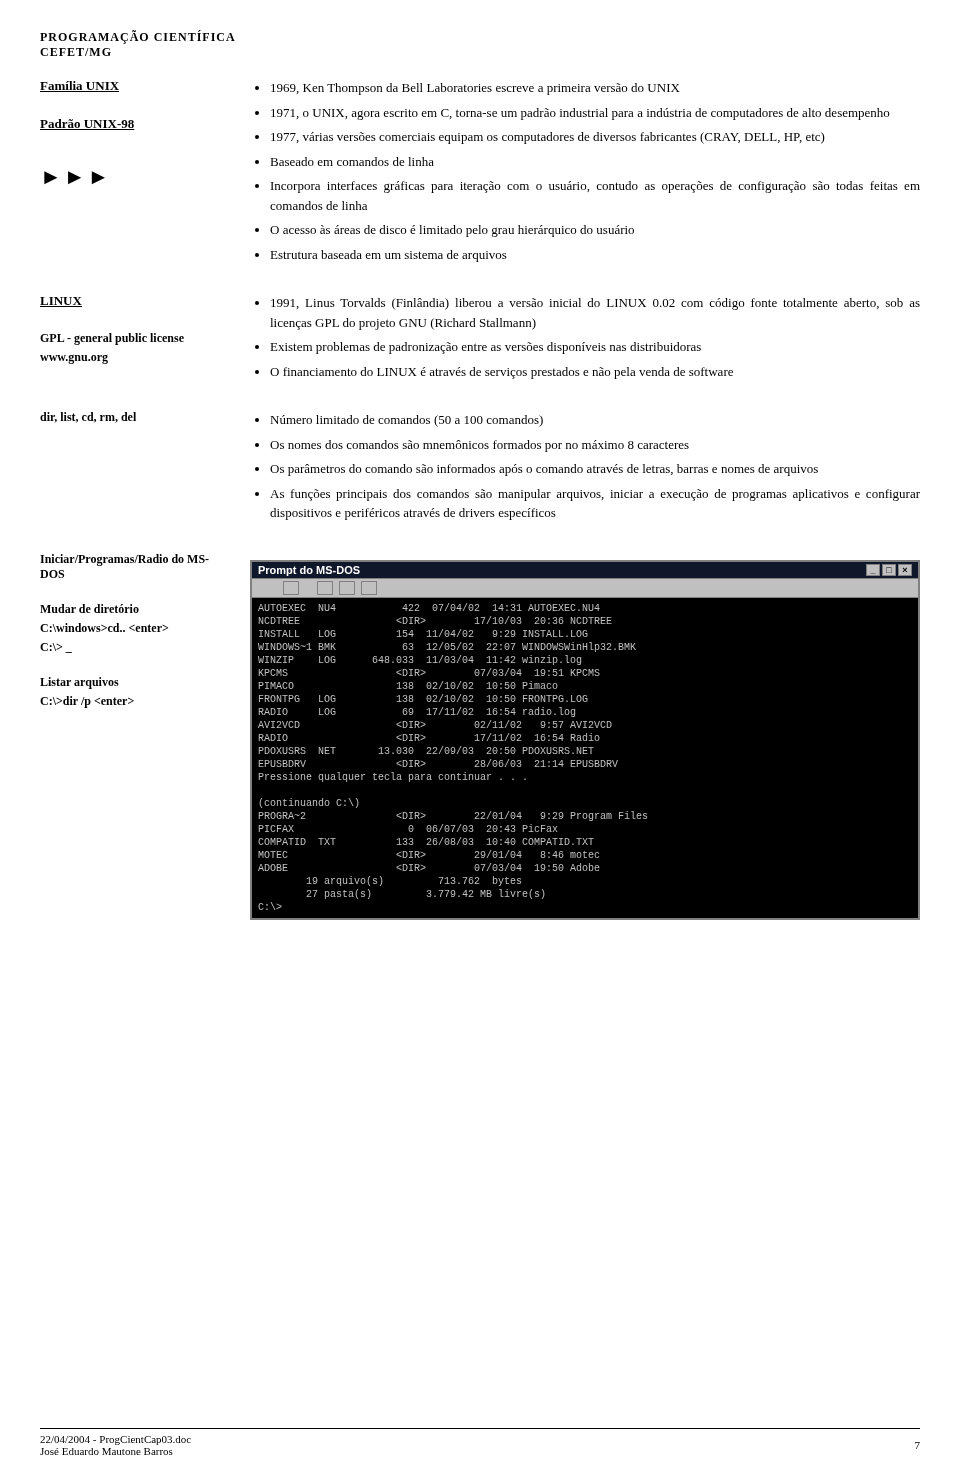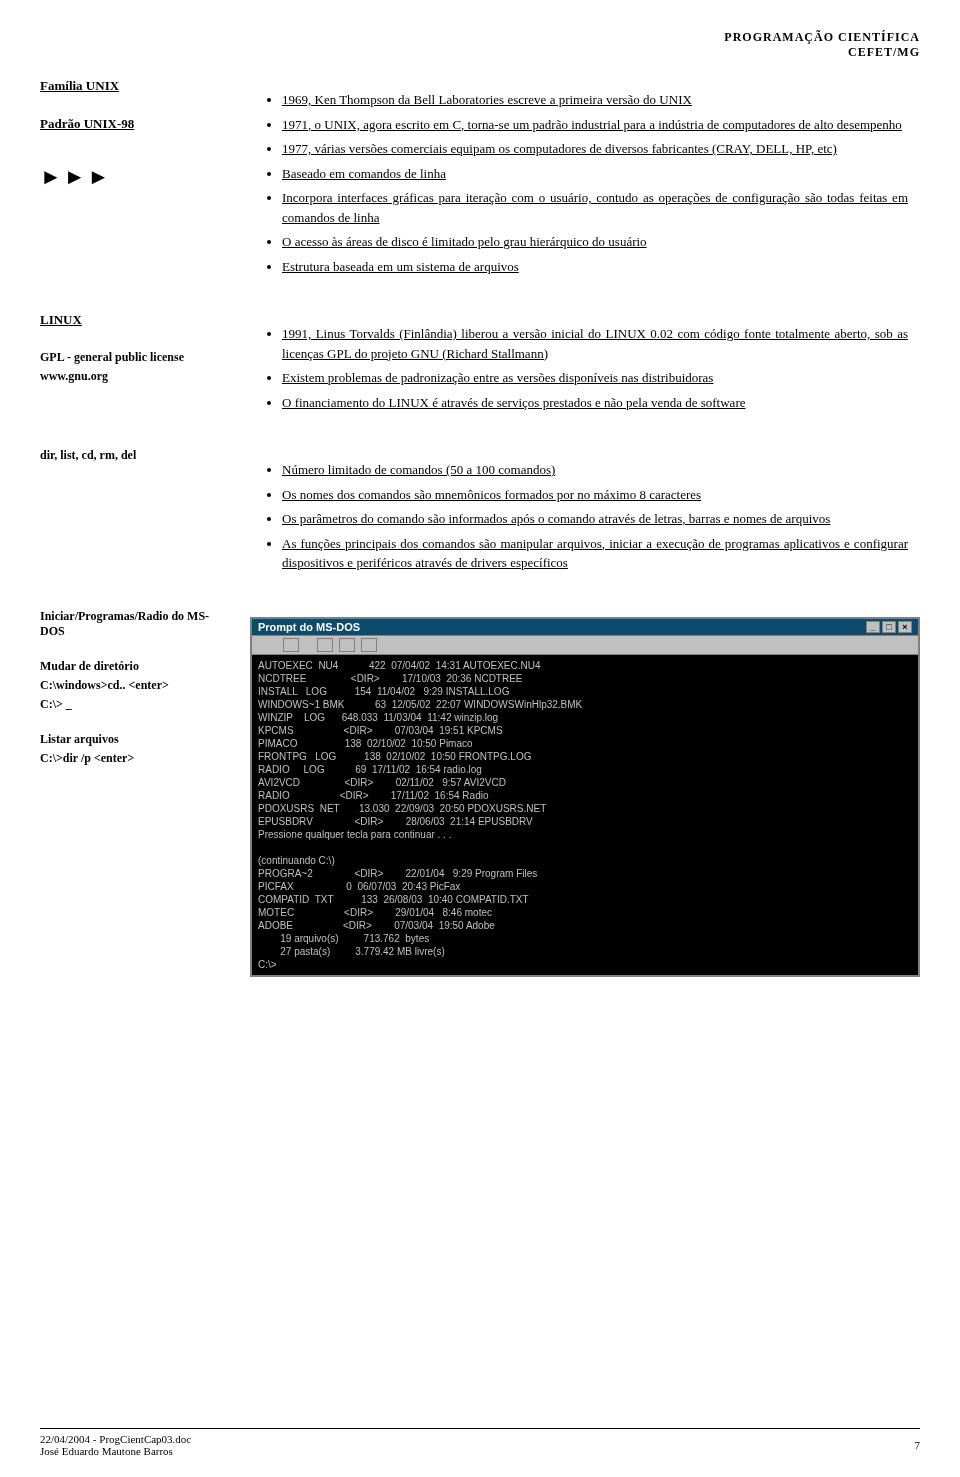--- a/index.html
+++ b/index.html
@@ -15,21 +15,20 @@
 
     .page-container {
       width: 960px;
       min-height: 1477px;
       padding: 30px 40px 60px 40px;
       position: relative;
     }
 
     
     .page-header {
-      text-align: right;
       margin-bottom: 18px;
       border-bottom: none;
     }
     .page-header .title-line1 {
       font-weight: bold;
       font-size: 12px;
       letter-spacing: 1px;
       text-transform: uppercase;
     }
     .page-header .title-line2 {
@@ -74,22 +73,21 @@
       font-size: 22px;
       letter-spacing: 2px;
       color: #000;
       margin-top: 10px;
     }
 
     
     ul.content-list {
       list-style: disc;
       padding-left: 20px;
-      margin: 12px;
-      text-decoration: underline;
+      margin: 0;
     }
     ul.content-list li {
       font-size: 13px;
       line-height: 1.5;
       margin-bottom: 5px;
       text-align: justify;
     }
 
     
     .section-heading {
@@ -104,21 +102,21 @@
       background: #000080;
       color: #c0c0c0;
       font-family: "Courier New", Courier, monospace;
       font-size: 10.5px;
       padding: 0;
       margin-top: 8px;
       border: 2px solid #808080;
       width: 100%;
     }
     .dos-titlebar {
-      background: #0c4a6e;
+      background: #0f172a;
       color: #fff;
       font-family: "Arial", sans-serif;
       font-size: 11px;
       font-weight: bold;
       padding: 2px 6px;
       display: flex;
       justify-content: space-between;
       align-items: center;
       border-bottom: 1px solid #808080;
     }
@@ -152,21 +150,21 @@
       width: 16px;
       height: 14px;
       font-size: 8px;
       display: inline-flex;
       align-items: center;
       justify-content: center;
     }
     .dos-body {
       background: #000;
       color: #c0c0c0;
-      font-family: Liberation Sans, sans-serif;
+      font-family: Liberation Mono, monospace;
       font-size: 10px;
       line-height: 1.3;
       padding: 4px 6px;
       white-space: pre;
     }
 
     
     .page-footer {
       position: absolute;
       bottom: 20px;

